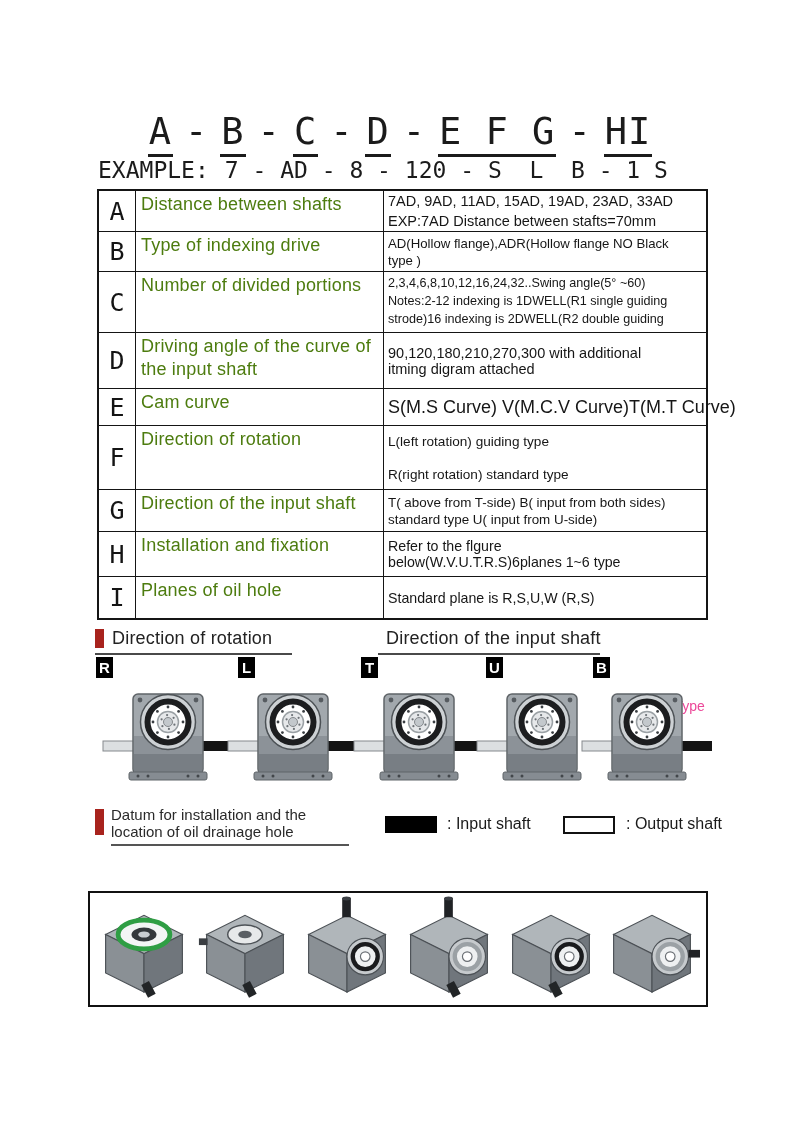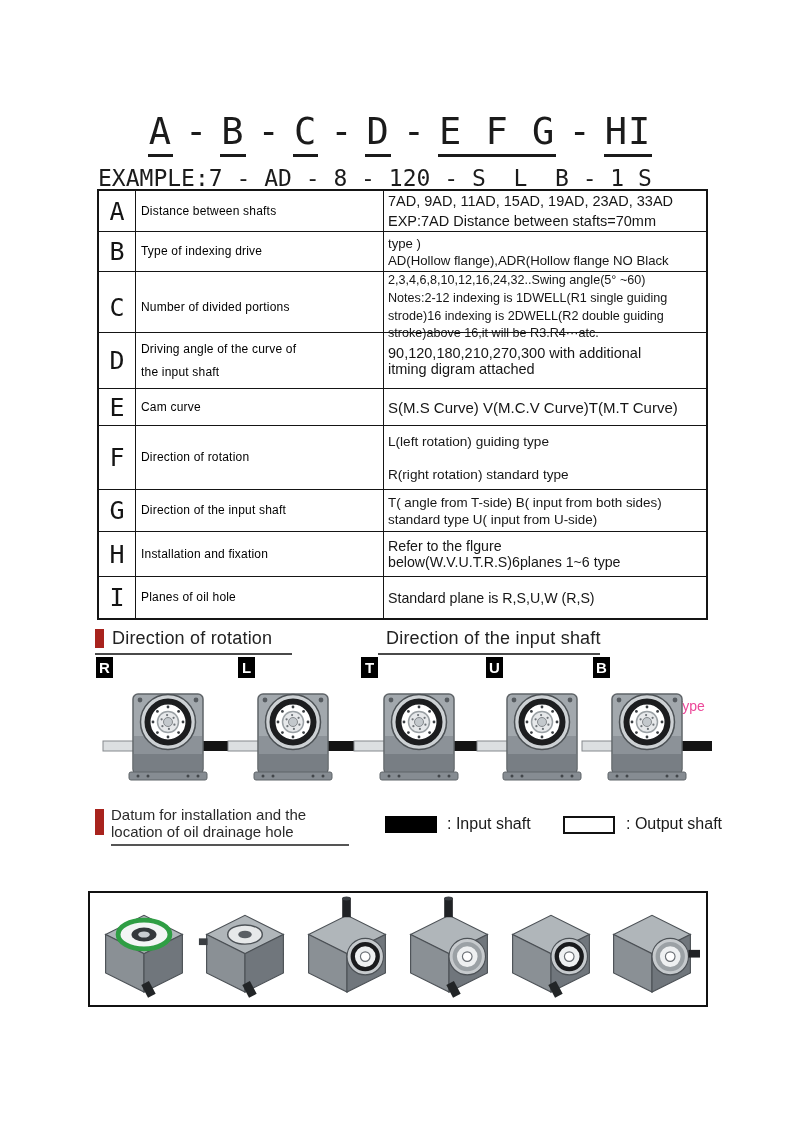--- a/index.html
+++ b/index.html
@@ -13,45 +13,45 @@
   .title-row{
     top:110px;left:0;width:800px;display:flex;justify-content:center;
     align-items:baseline;gap:12px;
     font-family:"DejaVu Sans Mono","Liberation Mono",monospace;
     font-size:37px;font-weight:500;color:#1b1b1b;letter-spacing:1px;
   }
   .title-part.u{border-bottom:3px solid #1b1b1b;padding:0 1px 1px;}
 
   
   .example-row{
-    top:165px;left:98px;display:flex;
+    top:157px;left:98px;display:flex;gap:16px;
     font-family:"DejaVu Sans Mono","Liberation Mono",monospace;
     font-size:23px;color:#1b1b1b;white-space:pre;
   }
 
   
   .spec-table{top:189px;left:97px;width:611px;border:2.5px solid #151515;box-sizing:border-box;background:#fff;}
   .t-row{display:grid;grid-template-columns:37px 248px 1fr;border-top:1.5px solid #151515;box-sizing:border-box;}
   .t-row:first-child{border-top:none;}
   .c-letter{
     display:flex;align-items:center;justify-content:center;
     font-family:"DejaVu Sans Mono","Liberation Mono",monospace;
     font-size:25px;font-weight:500;border-right:1.5px solid #151515;
   }
   .c-desc{
-    border-right:1.5px solid #151515;display:flex;flex-direction:column;justify-content:center;
-    padding:2px 1px 2px 5px;font-size:12px;letter-spacing:.2px;line-height:23px;color:#000000;
+    border-right:1.5px solid #151515;display:flex;flex-direction:column;justify-content:flex-start;
+    padding:2px 1px 2px 5px;font-size:18px;letter-spacing:.2px;line-height:23px;color:#4d7c0f;
   }
   .c-val{display:flex;flex-direction:column;justify-content:center;padding:2px 2px 2px 4px;color:#161616;}
   .c-val div{white-space:nowrap;}
   .val-A{font-size:14.5px;gap:4px;}
   .val-B{font-size:13.2px;gap:2px;line-height:15px;}
   .val-C{font-size:12.6px;gap:4px;line-height:13.8px;}
   .val-D{font-size:14.5px;gap:0;}
-  .val-E{font-size:15px;}
+  .val-E{font-size:18px;}
   .val-F{font-size:13.6px;gap:18px;}
   .val-G{font-size:13.4px;gap:2px;}
   .val-H{font-size:14.2px;gap:0;}
   .val-I{font-size:14.2px;}
 
   
   .sec-h{display:flex;align-items:flex-start;gap:8px;padding-bottom:4px;border-bottom:2px solid #4a4a4a;}
   .red-bar{width:9px;height:19px;margin-top:1px;}
   .sec-title{font-size:18px;font-weight:500;color:#222;letter-spacing:.2px;white-space:nowrap;}
 
@@ -107,34 +107,33 @@
         <div>7AD, 9AD, 11AD, 15AD, 19AD, 23AD, 33AD</div>
         <div>EXP:7AD Distance between stafts=70mm</div>
       </div>
     </div>
     <div class="t-row" style="height: 40px;">
       <div class="c-letter">B</div>
       <div class="c-desc">
         <div>Type of indexing drive</div>
       </div>
       <div class="c-val val-B">
+        <div>AD(Hollow flange),ADR(Hollow flange NO Black</div>
         <div>type )</div>
-        <div>AD(Hollow flange),ADR(Hollow flange NO Black</div>
       </div>
     </div>
     <div class="t-row" style="height: 61px;">
       <div class="c-letter">C</div>
       <div class="c-desc">
         <div>Number of divided portions</div>
       </div>
       <div class="c-val val-C">
         <div>2,3,4,6,8,10,12,16,24,32..Swing angle(5° ~60)</div>
         <div>Notes:2-12 indexing is 1DWELL(R1 single guiding</div>
         <div>strode)16 indexing is 2DWELL(R2 double guiding</div>
-        <div>stroke)above 16,it will be R3.R4···atc.</div>
       </div>
     </div>
     <div class="t-row" style="height: 56px;">
       <div class="c-letter">D</div>
       <div class="c-desc">
         <div>Driving angle of the curve of</div>
         <div>the input shaft</div>
       </div>
       <div class="c-val val-D">
         <div>90,120,180,210,270,300 with additional</div>
@@ -159,21 +158,21 @@
         <div>L(left rotation) guiding type</div>
         <div>R(right rotation) standard type</div>
       </div>
     </div>
     <div class="t-row" style="height: 42px;">
       <div class="c-letter">G</div>
       <div class="c-desc">
         <div>Direction of the input shaft</div>
       </div>
       <div class="c-val val-G">
-        <div>T( angle from T-side) B( input from both sides)</div>
+        <div>T( above from T-side) B( input from both sides)</div>
         <div>standard type U( input from U-side)</div>
       </div>
     </div>
     <div class="t-row" style="height: 45px;">
       <div class="c-letter">H</div>
       <div class="c-desc">
         <div>Installation and fixation</div>
       </div>
       <div class="c-val val-H">
         <div>Refer to the flgure</div>

